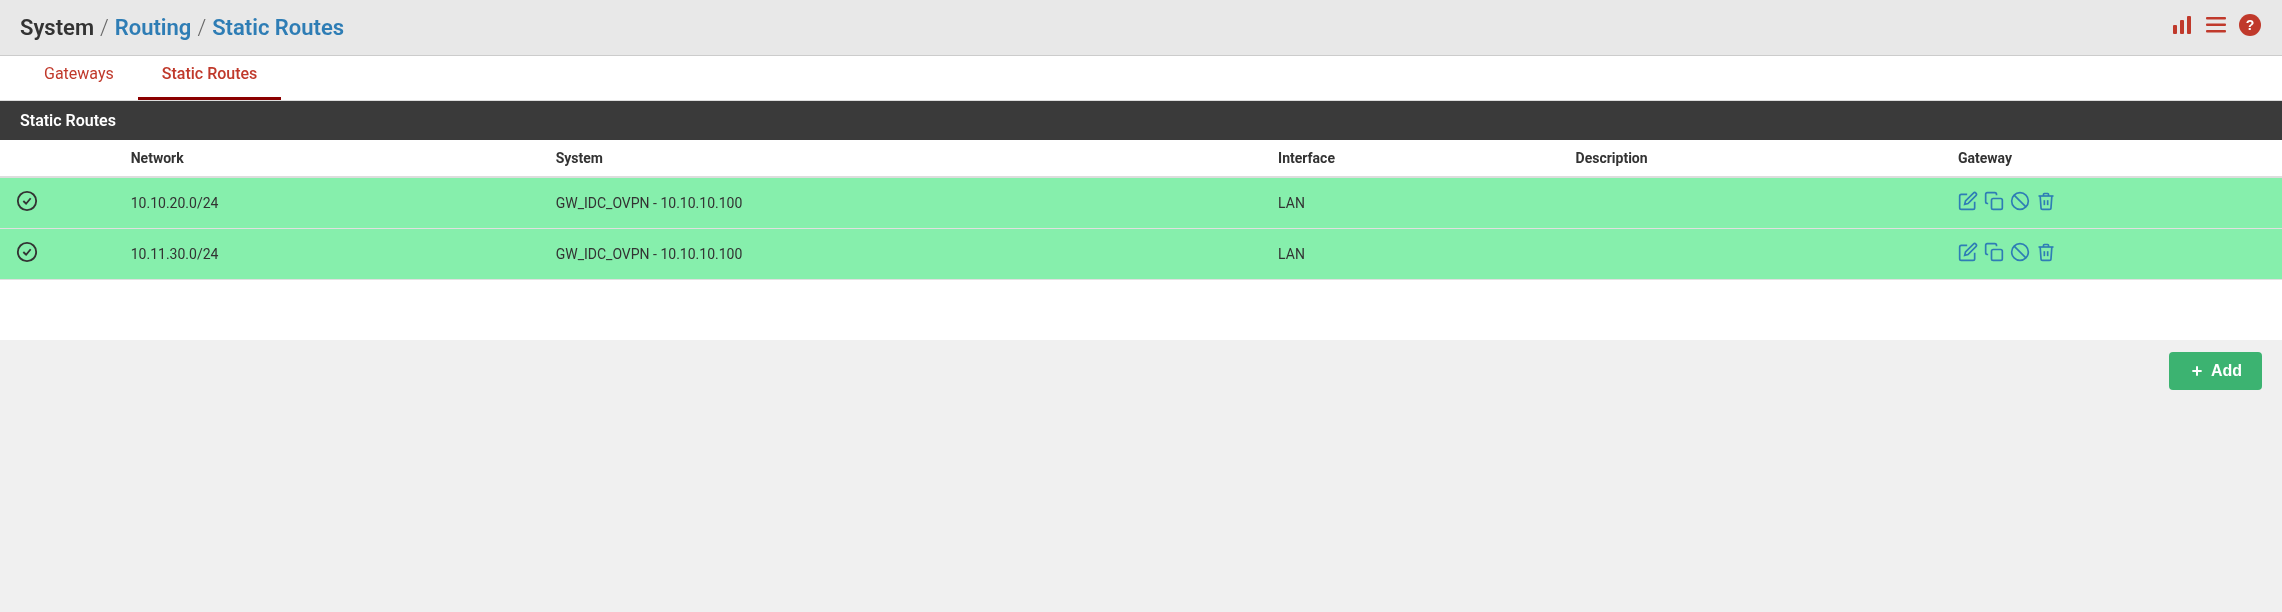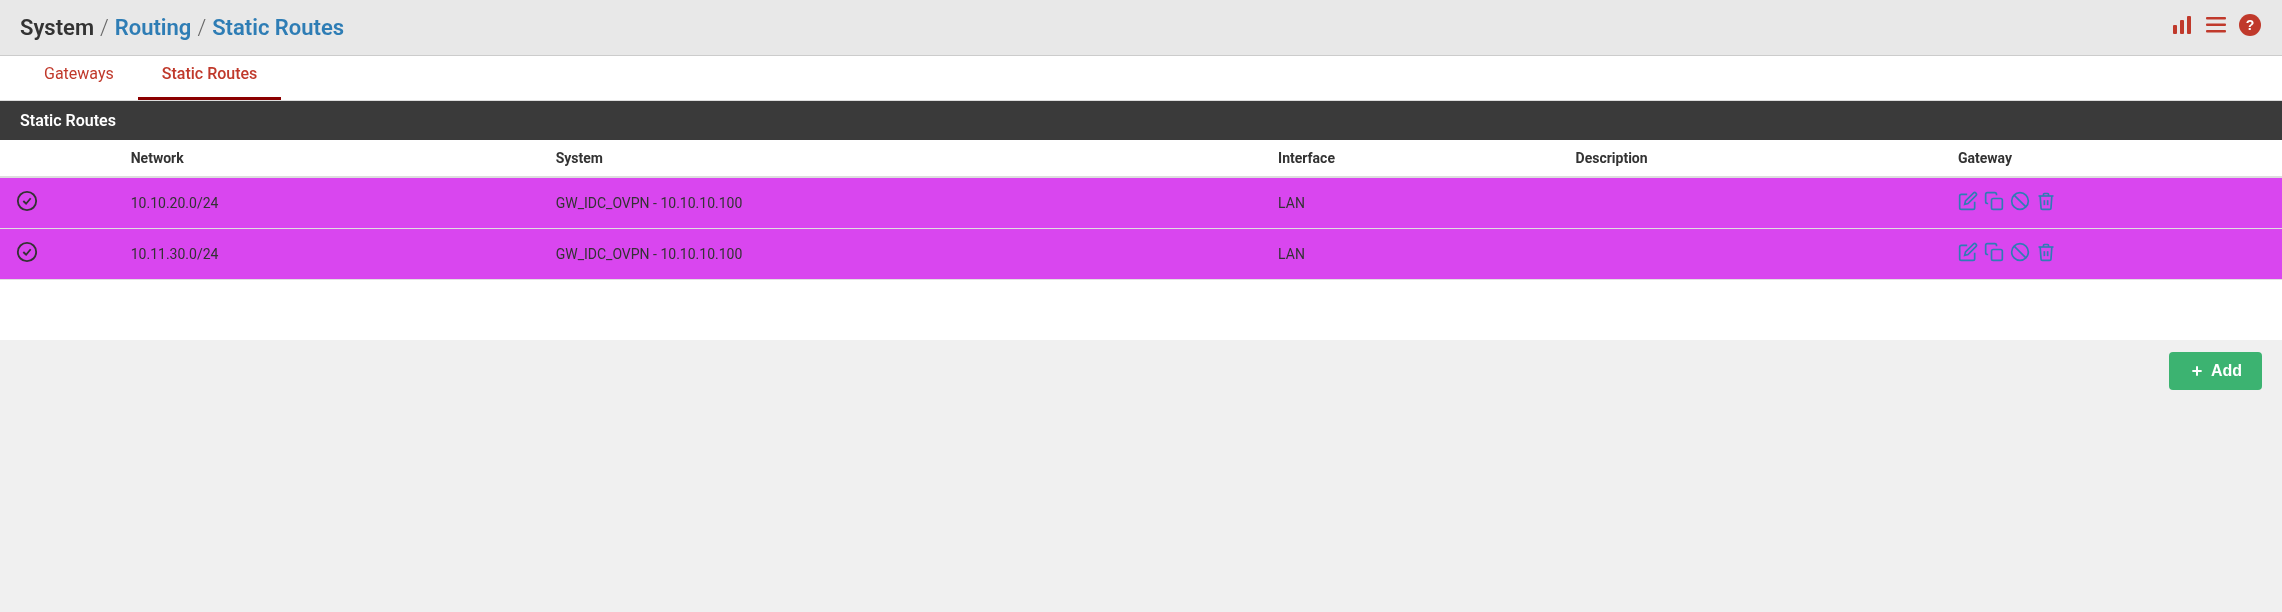--- a/index.html
+++ b/index.html
@@ -99,21 +99,21 @@
     }
     .data-table thead th {
       padding: 10px 16px;
       text-align: left;
       font-weight: 700;
       font-size: 14px;
       color: #333;
     }
     .data-table tbody tr {
       border-bottom: 1px solid #e0e0e0;
-      background: #d946ef;
+      background: #86efac;
     }
     .data-table tbody td {
       padding: 12px 16px;
       font-size: 14px;
       color: #333;
     }
 
     .check-icon {
       color: #333;
       font-size: 18px;

